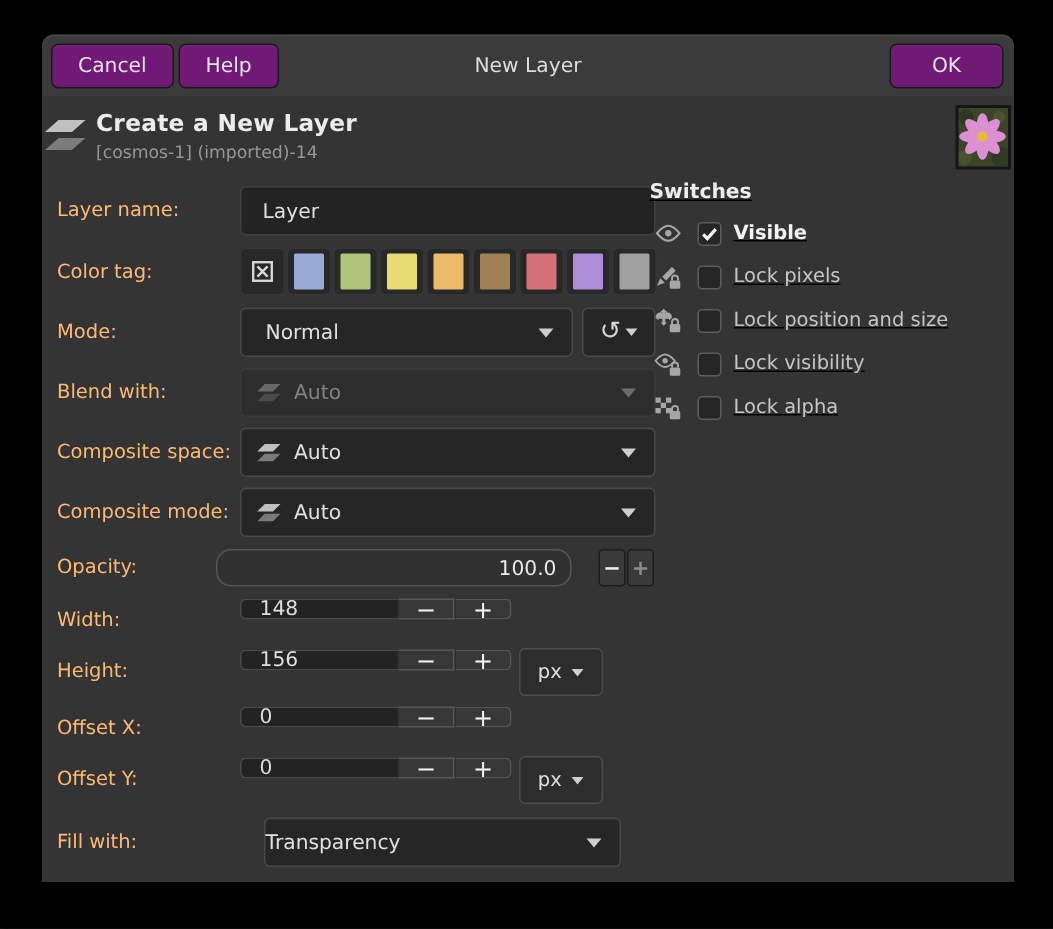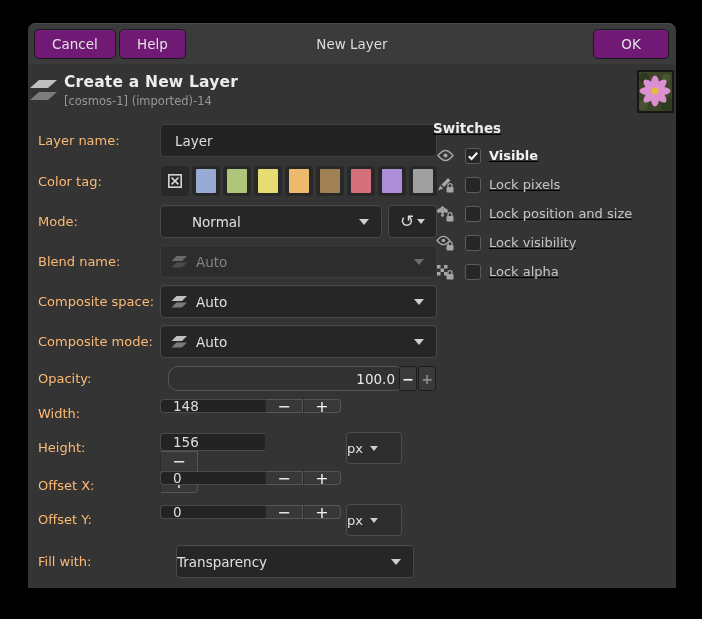--- a/index.html
+++ b/index.html
@@ -96,21 +96,21 @@
   }
   .spin-btn {
     width:38px; background:#383838; border:1px solid #565656; border-left-color:#2c2c2c;
     color:#f2f2f2; font-size:16px; display:flex; align-items:center; justify-content:center;
     cursor:pointer;
   }
   .spin-btn.last { border-radius:0 4px 4px 0; }
   .unit-dd {
     position:absolute; width:56px; height:32px; background:#2d2d2d;
     border:1px solid #4c4c4c; border-radius:4px; color:#e0e0e0; font-size:13px;
-    display:flex; align-items:center; gap:7px; cursor:pointer;
+    display:flex; align-items:center; justify-content:center; gap:7px; cursor:pointer;
   }
   
   .reset-btn {
     position:absolute; background:#262626; border:1px solid #494949; border-radius:4px;
     display:flex; align-items:center; justify-content:center; gap:3px; cursor:pointer;
     color:#d8d8d8; font-size:17px;
   }
   
   .switches { position:absolute; left:405px; top:56px; width:218px;text-decoration:underline; }
   .sw-title { color:#ededed; font-size:13.5px; font-weight:bold; }
@@ -202,30 +202,30 @@
         </button>
         <button class="swatch-btn">
           <span class="chip" style="background: rgb(171, 141, 216);"></span>
         </button>
         <button class="swatch-btn">
           <span class="chip" style="background: rgb(160, 160, 160);"></span>
         </button>
       </div>
 
     <div class="row-label" style="top:141px;">Mode:</div>
-    <div class="dropdown" style="left:132px; top:141px; width:222px; height:33px; padding-left:31px;">
+    <div class="dropdown" style="left:132px; top:141px; width:222px; height:33px; padding-left:16px;">
       <span>Normal</span>
       <span class="tri"></span>
     </div>
     <div class="reset-btn" style="left:360px; top:141px; width:49px; height:33px;">
       <span style="line-height:1;">↺</span>
       <span class="tri small"></span>
     </div>
 
-    <div class="row-label" style="top:181px;">Blend name:</div>
+    <div class="row-label" style="top:181px;">Blend with:</div>
     <div class="dropdown disabled" style="left:132px; top:181px; width:277px; height:33px; padding-left:10px;">
       <svg class="mini-layers" viewBox="0 0 17 13">
         <path d="M5.5 1 H16 L11 6 H0.5 Z" fill="#b2b2b2"></path>
         <path d="M5.5 7.5 H16 L11 12.5 H0.5 Z" fill="#707070"></path>
       </svg>
       <span>Auto</span>
       <span class="tri"></span>
     </div>
 
     <div class="row-label" style="top:221px;">Composite space:</div>
@@ -242,35 +242,35 @@
     <div class="dropdown" style="left:132px; top:261px; width:277px; height:33px; padding-left:10px;">
       <svg class="mini-layers" viewBox="0 0 17 13">
         <path d="M5.5 1 H16 L11 6 H0.5 Z" fill="#c0c0c0"></path>
         <path d="M5.5 7.5 H16 L11 12.5 H0.5 Z" fill="#7a7a7a"></path>
       </svg>
       <span>Auto</span>
       <span class="tri"></span>
     </div>
 
     <div class="row-label" style="top:298px;">Opacity:</div>
-    <div class="opacity-slider" style="left:140px; top:302px; width:237px; height:25px;">
+    <div class="opacity-slider" style="left:116px; top:302px; width:237px; height:25px;">
       <span>100.0</span>
     </div>
     <div class="mini-btn" style="left:371px; top:302px; height:25px;">−</div>
     <div class="mini-btn dim" style="left:390px; top:302px; height:25px;">+</div>
 
     <div class="row-label" style="top:334px; height:30px;">Width:</div>
     <div class="spin-group" style="left:132px; top:335px;">
       <div class="spin-entry">148</div>
       <div class="spin-btn">−</div>
       <div class="spin-btn last">+</div>
     </div>
 
     <div class="row-label" style="top:368px; height:30px;">Height:</div>
-    <div class="spin-group" style="left:132px; top:369px;flex-direction:column;">
+    <div class="spin-group" style="left:132px; top:369px;">
       <div class="spin-entry">156</div>
       <div class="spin-btn">−</div>
       <div class="spin-btn last">+</div>
     </div>
     <div class="unit-dd" style="left:318px; top:368px;">
       <span>px</span>
       <span class="tri small"></span>
     </div>
 
     <div class="row-label" style="top:406px; height:30px;">Offset X:</div>

